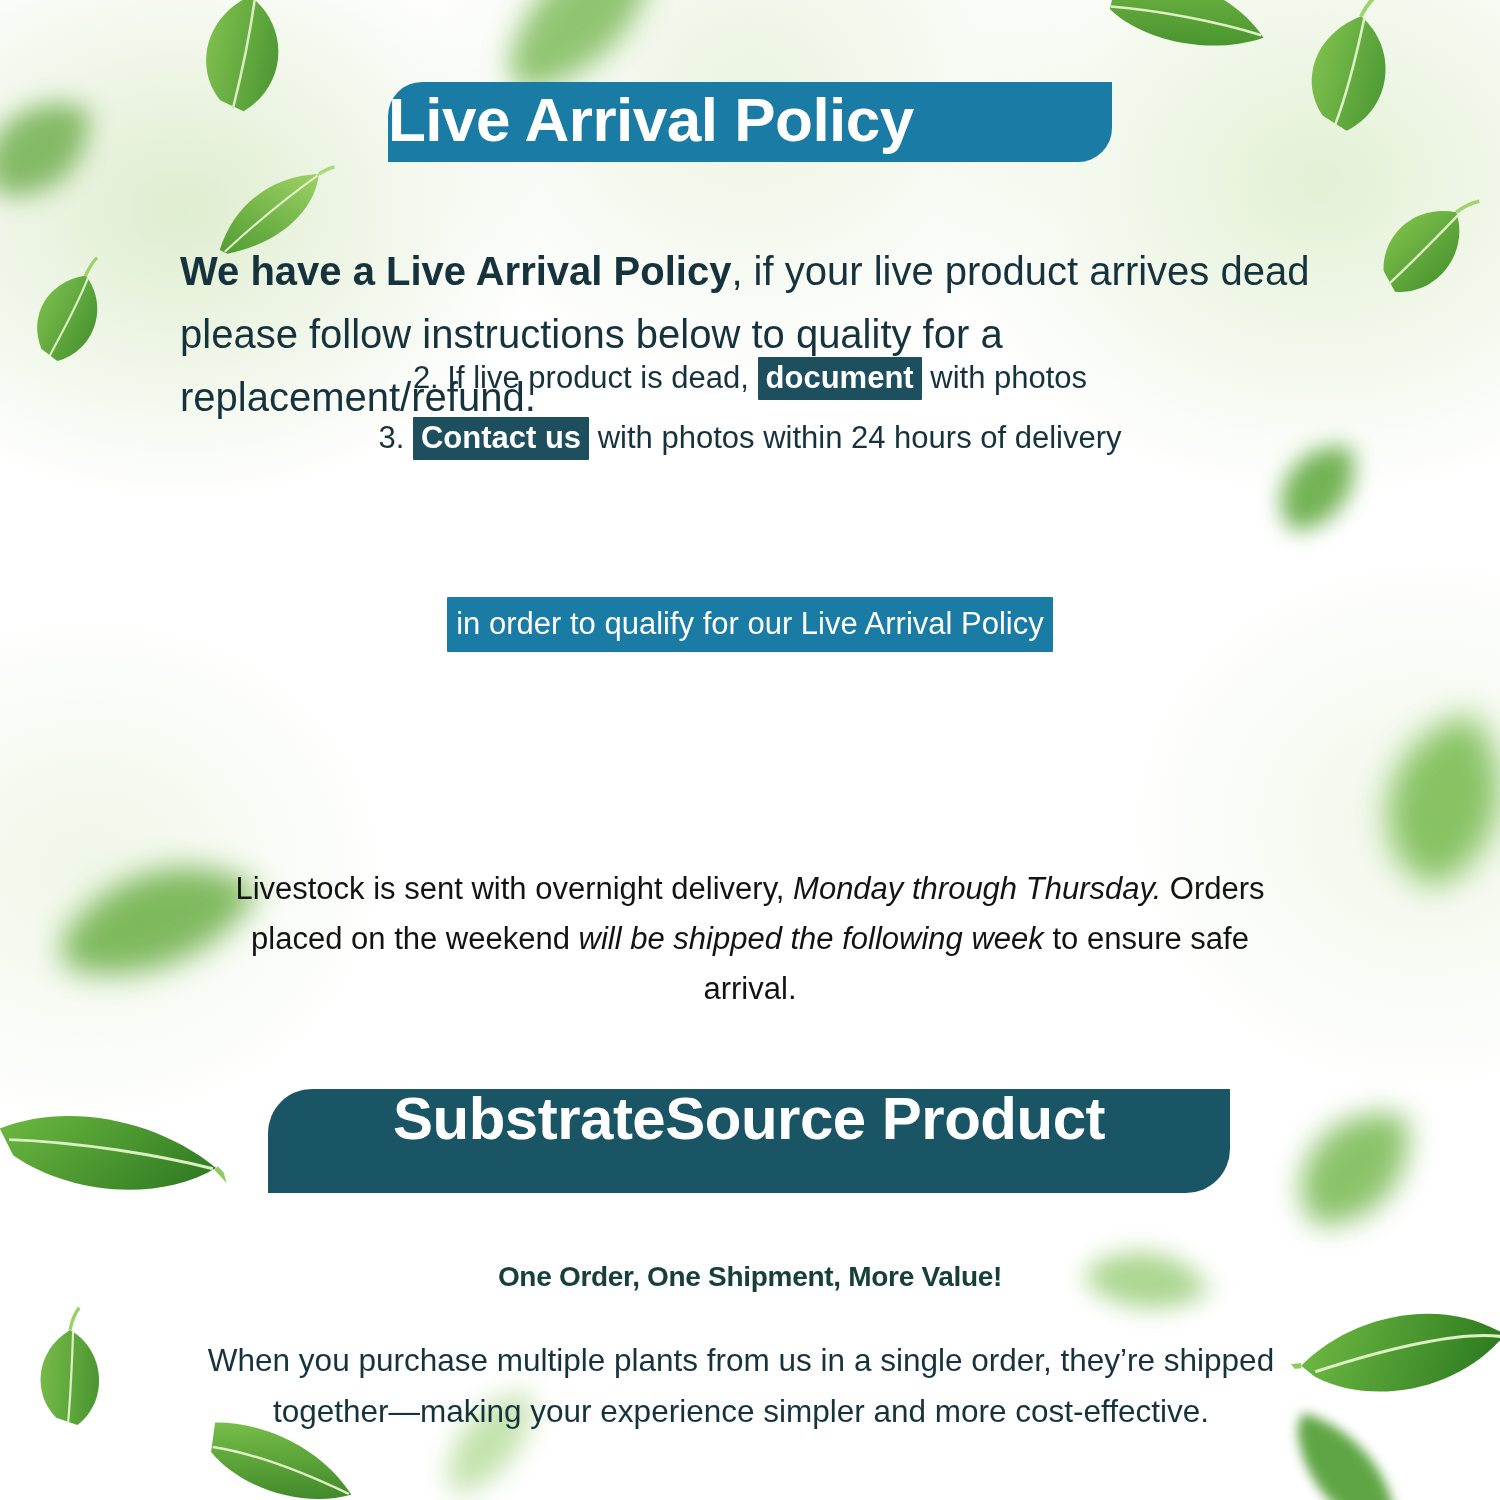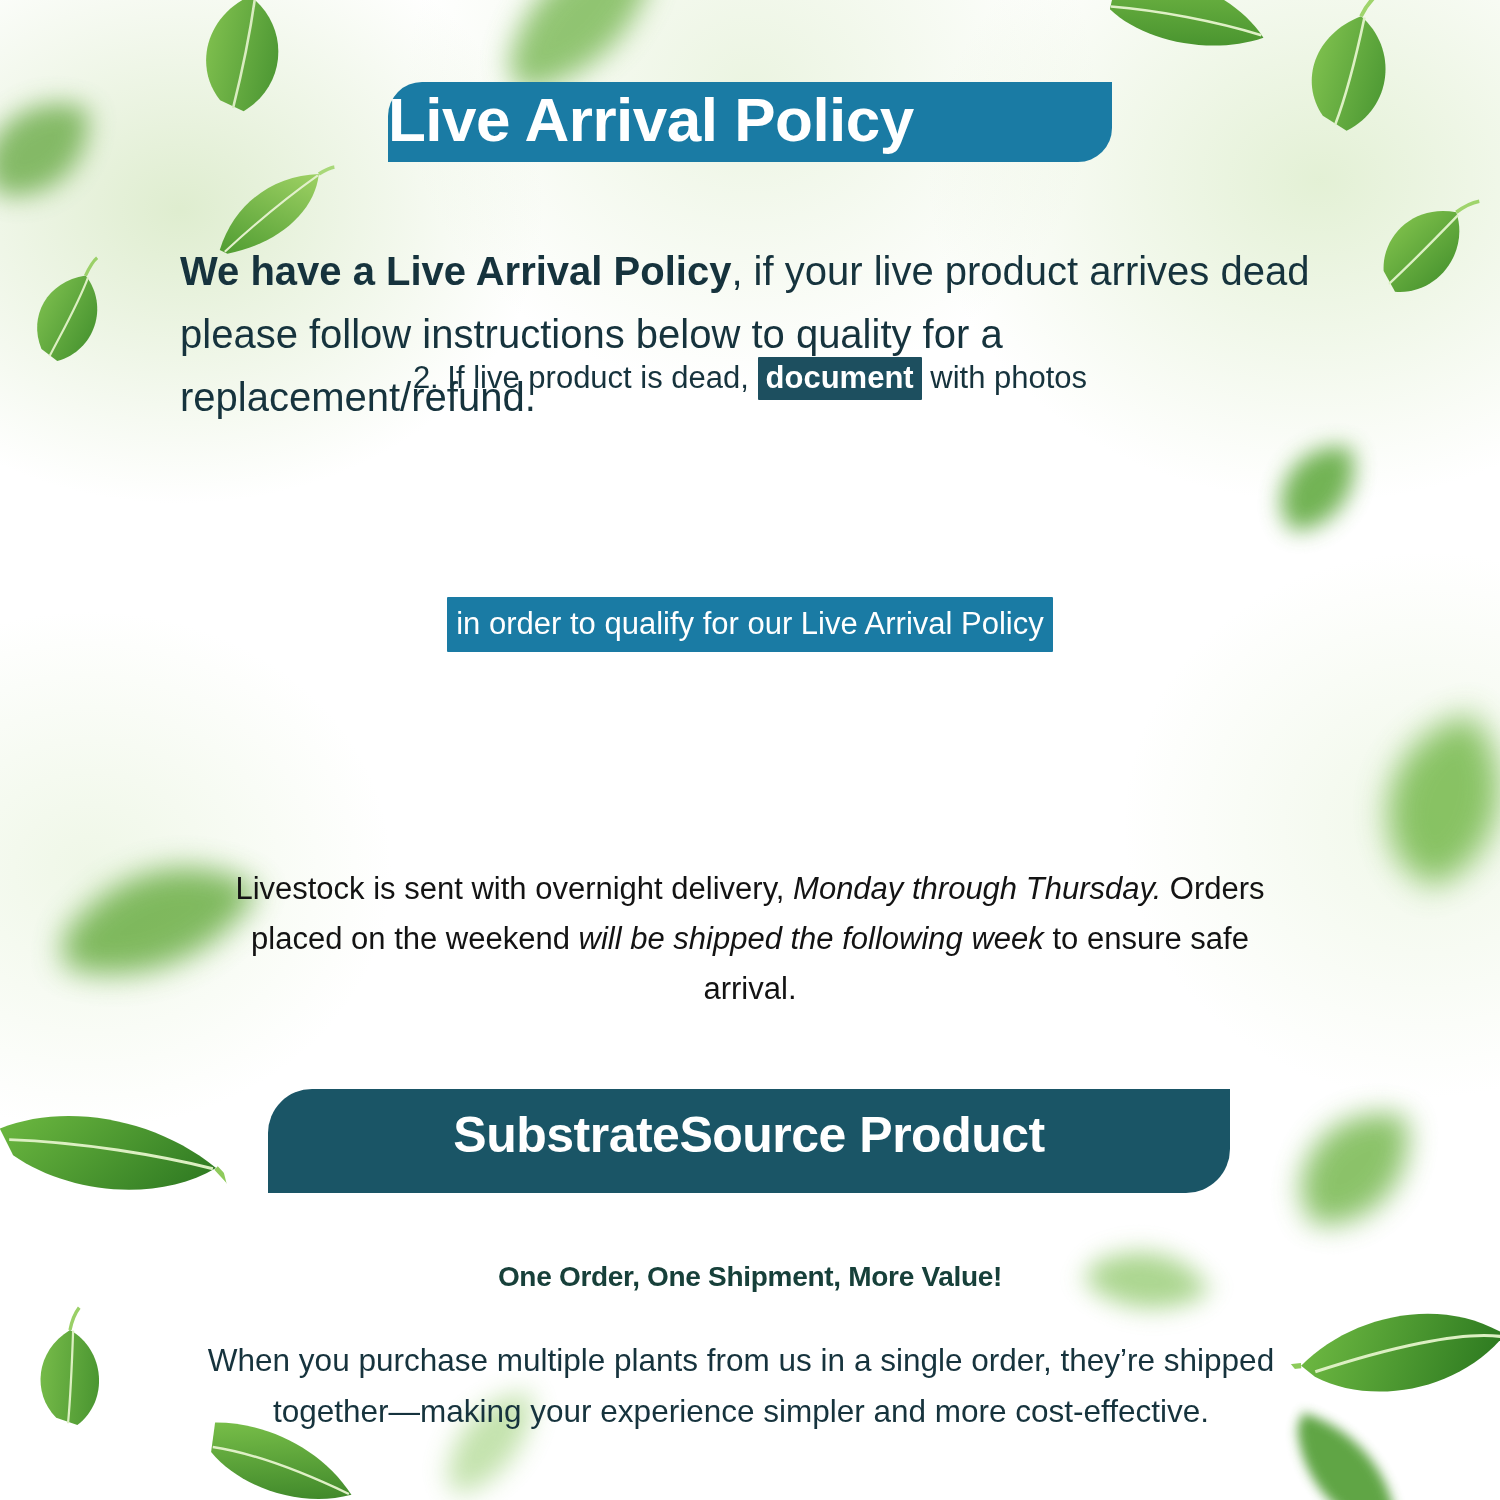--- a/index.html
+++ b/index.html
@@ -42,23 +42,23 @@
     border-radius:34px 0 34px 0;
     font-size:62px;
     letter-spacing:-0.5px;
     display:flex;align-items:center;justify-content:flex-start;
     padding-bottom:4px;box-sizing:border-box;
   }
   #banner-substrate{
     position:absolute;left:268px;top:1089px;width:962px;height:104px;
     background:#1a5566;
     border-radius:44px 0 44px 0;
-    font-size:50px;
+    font-size:60px;
     letter-spacing:-0.5px;
-    display:flex;align-items:center;justify-content:center;
+    display:flex;align-items:flex-start;justify-content:center;
     padding-bottom:12px;box-sizing:border-box;
   }
 
   .intro{
     position:absolute;left:180px;top:200px;width:1140px;
     color:#16333d;
     font-size:40px;
     line-height:1.58;
     font-weight:400;
   }
@@ -339,20 +339,25 @@
     <div class="steps">
 
 
       <span class="step">
         <span>2.</span>
         <span>If live product is dead,</span>
         <span class="hl-dark">document</span>
         <span>with photos</span>
       </span>
 
+      <span class="step">
+        <span>3.</span>
+        <span class="hl-dark">Contact us</span>
+        <span>with photos within 24 hours of delivery</span>
+      </span>
 
     </div>
 
     <div class="note">
       <span class="note-line">
         <span class="hl-light">in order to qualify for our Live Arrival Policy</span>
       </span>
     </div>
 
     <p class="livestock">

